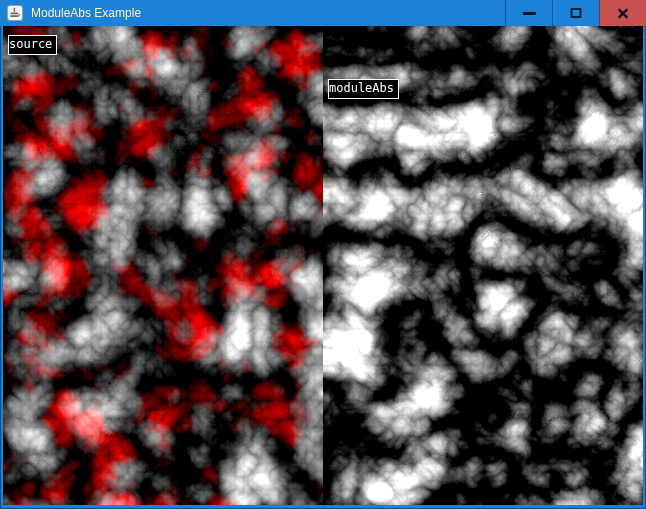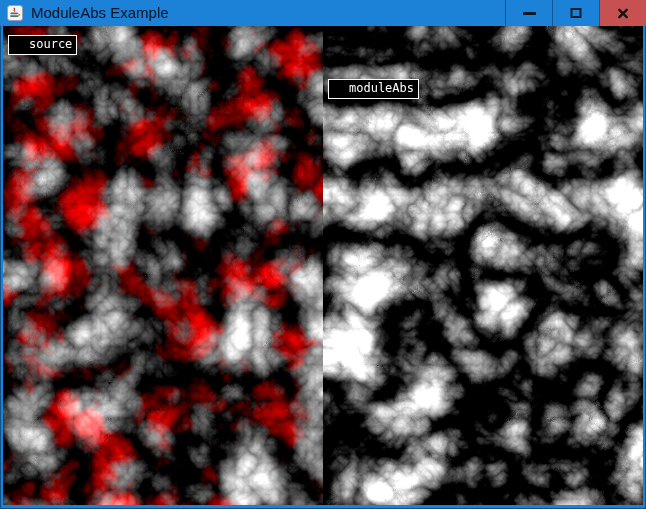--- a/index.html
+++ b/index.html
@@ -29,22 +29,22 @@
     align-items: center;
   }
   .app-icon {
     width: 16px;
     height: 16px;
     margin-left: 7px;
     flex: 0 0 auto;
   }
   .title-text {
     margin-left: 8px;
-    color: #0f172a;
-    font-size: 15px;
+    color: #fef9c3;
+    font-size: 12px;
     line-height: 26px;
     white-space: nowrap;
     text-shadow: 0 0 1px rgba(0,0,0,0.15);
   }
   .titlebar-spacer { flex: 1 1 auto; }
   .tb-btn {
     width: 47px;
     height: 26px;
     display: flex;
     align-items: center;
@@ -78,21 +78,21 @@
   }
   .img-label {
     position: absolute;
     top: 9px;
     background: #000000;
     color: #ffffff;
     border: 1px solid #ffffff;
     font-family: "DejaVu Sans Mono", monospace;
     font-size: 12px;
     line-height: 13px;
-    padding: 2px 4px 3px 20px;
+    padding: 2px 4px 3px 0;
     z-index: 5;
   }
   .label-source { left: 5px; }
   .label-moduleabs { left: 325px; margin-top: 44px; }
 </style>
 </head>
 <body>
 
 <div class="window">
 

